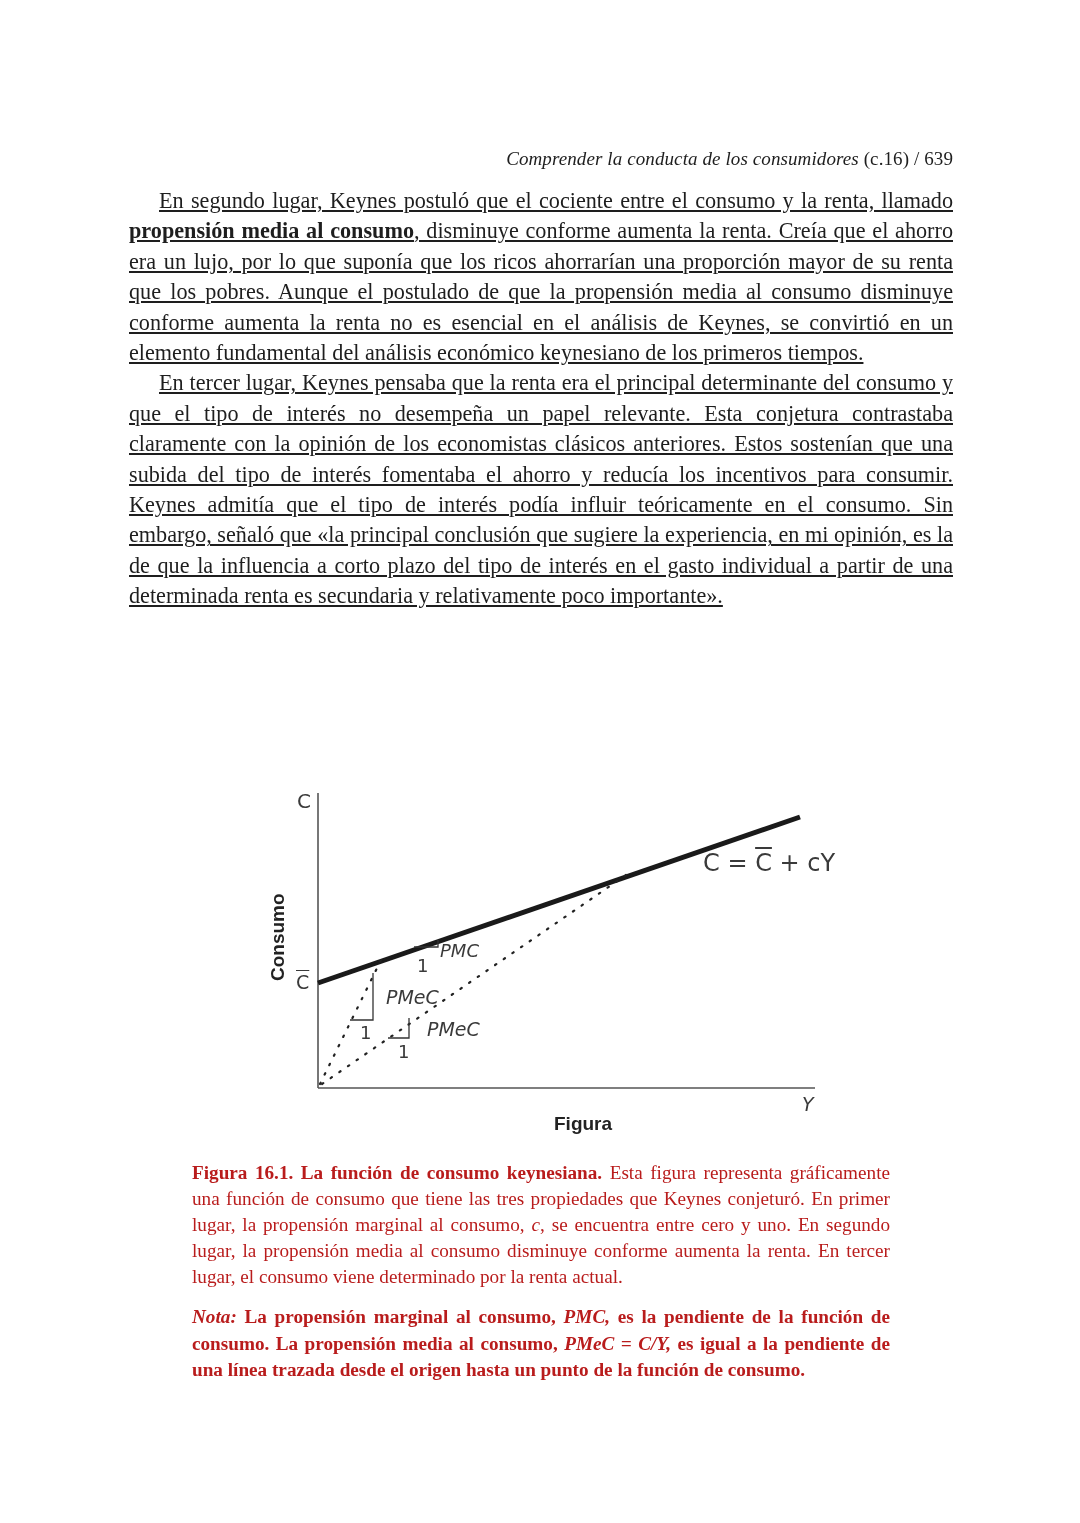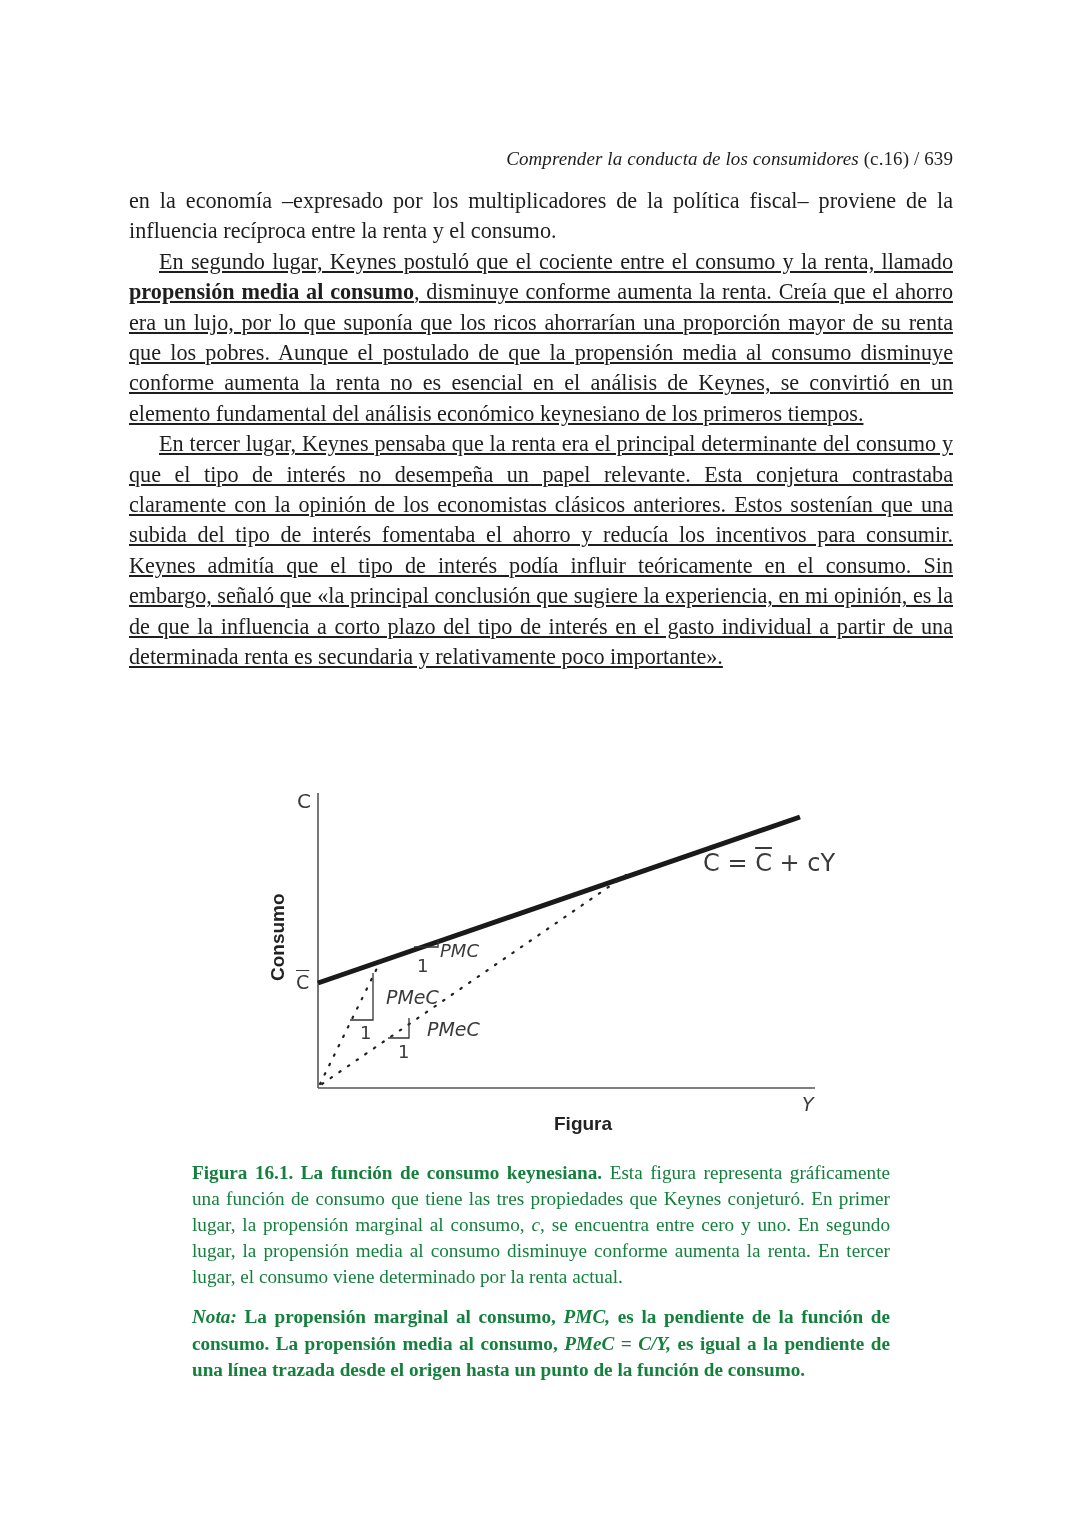--- a/index.html
+++ b/index.html
@@ -13,36 +13,35 @@
   .body-text p { margin: 0; }
   .body-text p.indent { text-indent: 30px; text-decoration: underline; }
   .body-text b { font-weight: bold; }
   .figure { position: absolute; left: 250px; top: 780px; width: 600px; height: 370px; }
   .figure svg { position: absolute; left: 0; top: 0; overflow: visible; }
   .fig-lbl { position: absolute; font-family: "DejaVu Sans", sans-serif; color: #3a3a3a; }
   .fig-lbl.it { font-style: italic; }
   .axis-title { position: absolute; font-family: "Liberation Sans", sans-serif; font-weight: bold;
                 font-size: 19px; color: #222; }
   .caption { position: absolute; left: 192px; top: 1160px; width: 698px;
-             font-size: 19.2px; line-height: 26.1px; text-align: justify; color: #15803d; }
+             font-size: 19.2px; line-height: 26.1px; text-align: justify; color: #b91c1c; }
   .caption p { margin: 0; }
   .caption p + p { margin-top: 14px; font-weight: bold; }
   .caption .cap-title { font-weight: bold; }
   .caption i { font-style: italic; }
   .overbar { text-decoration: overline; }
 </style>
 </head>
 <body>
 
 <div class="running-head">
   <span class="rh-title">Comprender la conducta de los consumidores</span><span> (c.16) / 639</span>
 </div>
 
 <div class="body-text">
-  <p>en la economía –expresado por los multiplicadores de la política fiscal– proviene de la influencia recíproca entre la renta y el consumo.</p>
   <p class="indent"><span>En segundo lugar, Keynes postuló que el cociente entre el consumo y la renta, llamado </span><b>propensión media al consumo</b><span>, disminuye conforme aumenta la renta. Creía que el ahorro era un lujo, por lo que suponía que los ricos ahorrarían una proporción mayor de su renta que los pobres. Aunque el postulado de que la propensión media al consumo disminuye conforme aumenta la renta no es esencial en el análisis de Keynes, se convirtió en un elemento fundamental del análisis económico keynesiano de los primeros tiempos.</span></p>
   <p class="indent">En tercer lugar, Keynes pensaba que la renta era el principal determinante del consumo y que el tipo de interés no desempeña un papel relevante. Esta conjetura contrastaba claramente con la opinión de los economistas clásicos anteriores. Estos sostenían que una subida del tipo de interés fomentaba el ahorro y reducía los incentivos para consumir. Keynes admitía que el tipo de interés podía influir teóricamente en el consumo. Sin embargo, señaló que «la principal conclusión que sugiere la experiencia, en mi opinión, es la de que la influencia a corto plazo del tipo de interés en el gasto individual a partir de una determinada renta es secundaria y relativamente poco importante».</p>
 </div>
 
 <div class="figure">
   <svg width="600" height="370" viewBox="0 0 600 370">
 
     <line x1="68" y1="13" x2="68" y2="308" stroke="#555" stroke-width="1.6"></line>
     <line x1="68" y1="308" x2="565" y2="308" stroke="#555" stroke-width="1.6"></line>
 

